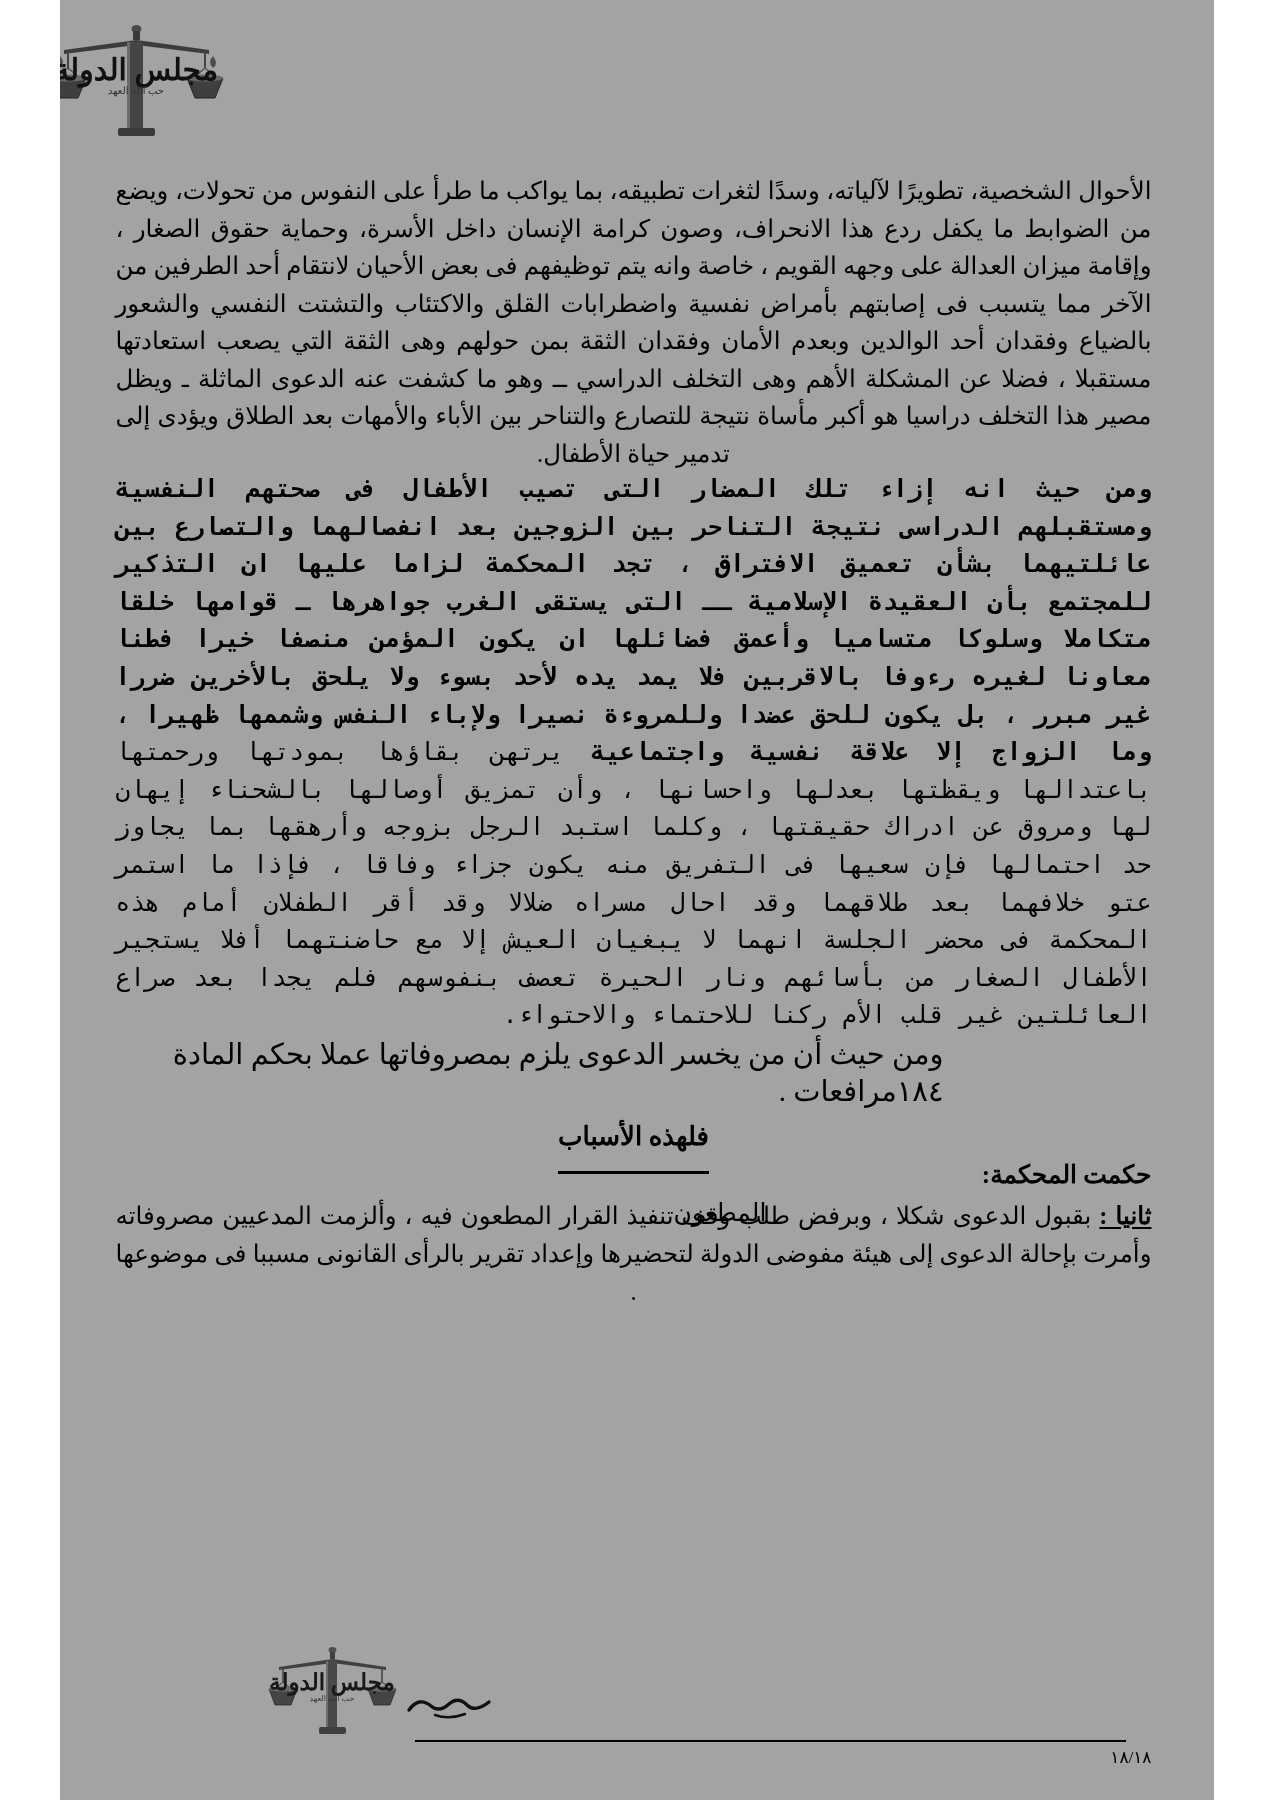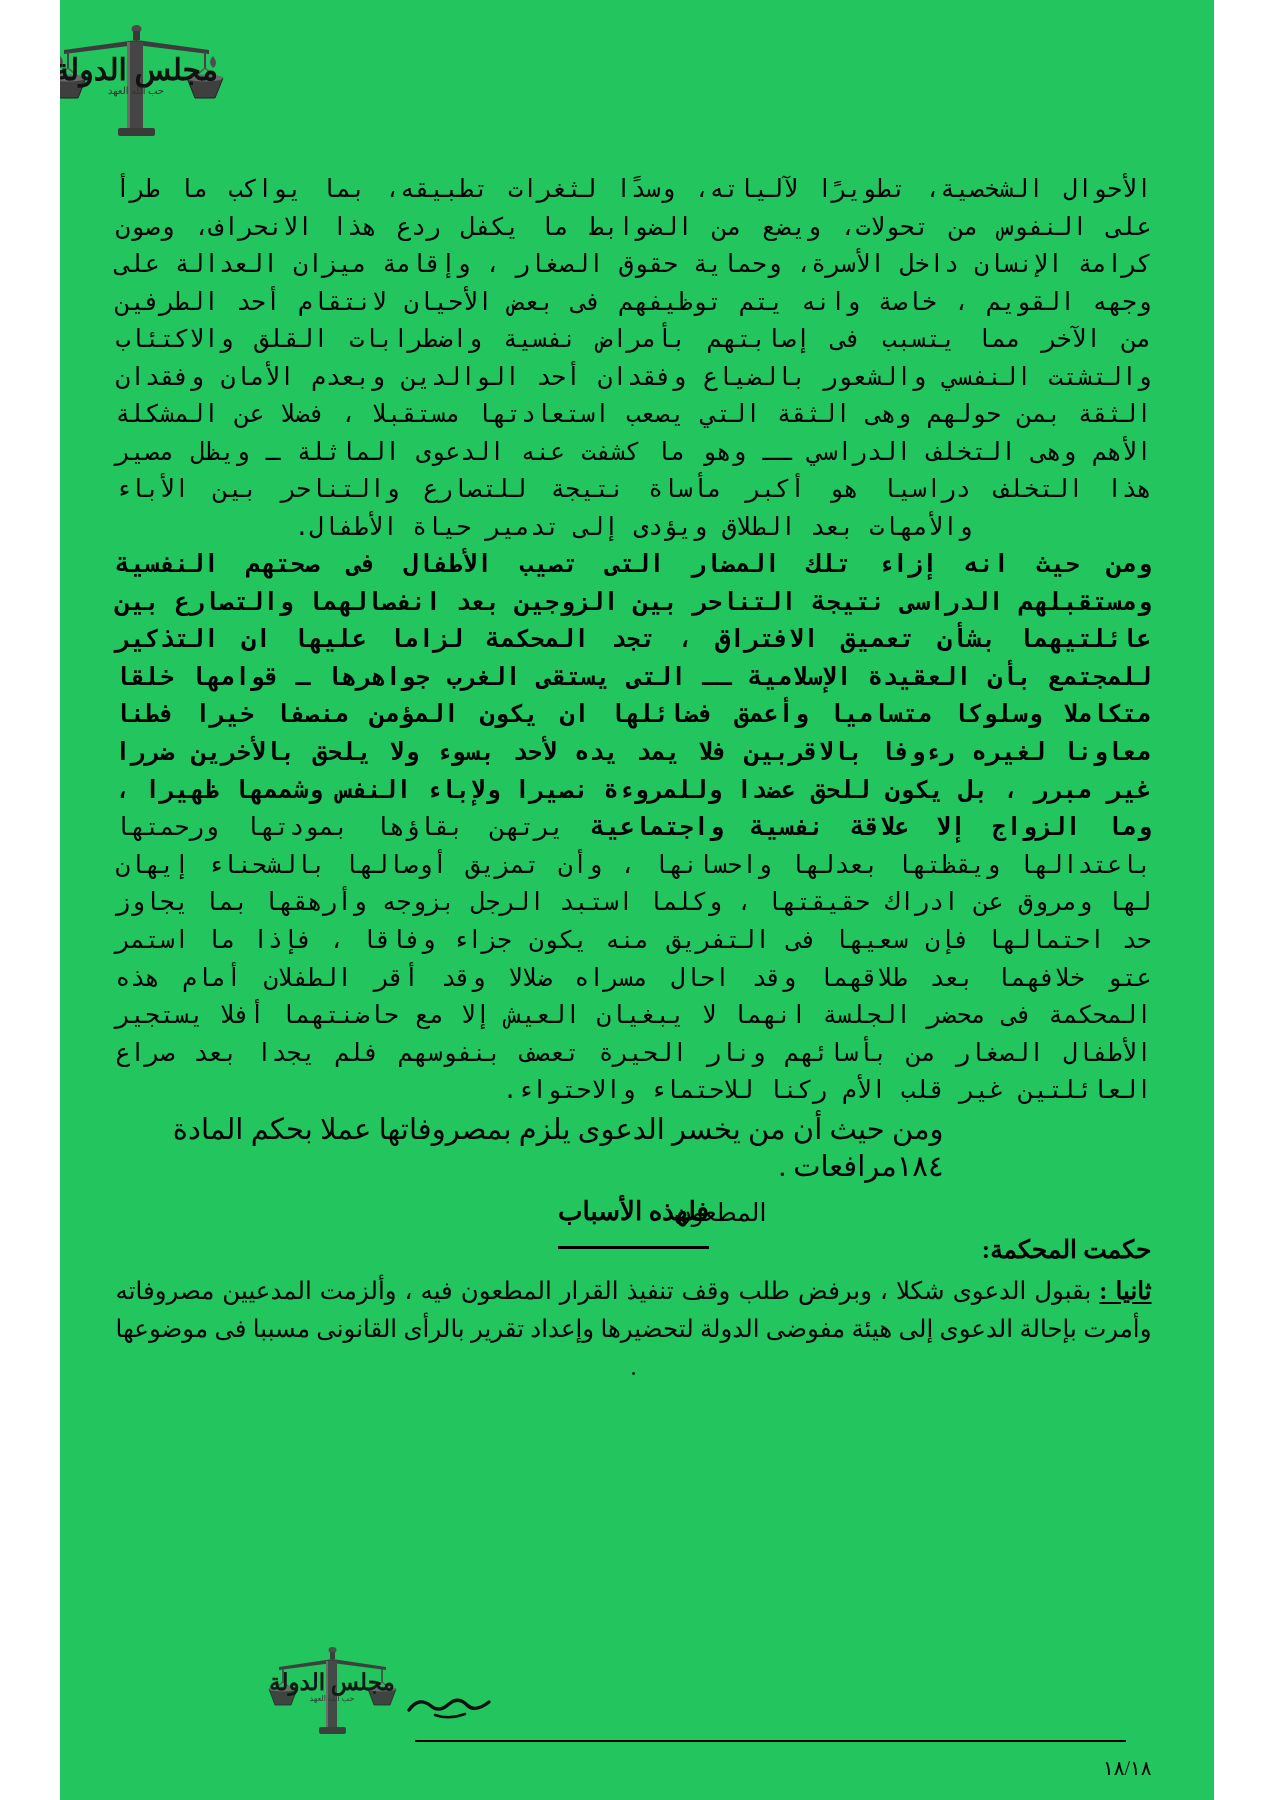--- a/index.html
+++ b/index.html
@@ -10,21 +10,21 @@
   }
   body {
     font-family: "Liberation Serif", "DejaVu Serif", serif;
     color: #000000;
   }
   .page {
     position: relative;
     width: 1154px;
     height: 1800px;
     margin: 0 auto;
-    background: #22c55e;
+    background: #a3a3a3;
     overflow: hidden;
     box-sizing: border-box;
   }
 
   
   .emblem-top {
     position: absolute;
     top: 18px;
     right: 985px;
     width: 185px;
@@ -56,21 +56,20 @@
     text-justify: inter-word;
   }
 
   p.para {
     margin: 0;
     font-size: 24.5px;
     line-height: 37.5px;
     text-align: justify;
     text-align-last: center;
     direction: rtl;
-    font-family: Liberation Mono, monospace;
   }
 
   p.bold-block {
     margin: 0;
     font-size: 24.5px;
     line-height: 37.6px;
     font-weight: 700;
     text-align: justify;
     text-align-last: right;
     direction: rtl;
@@ -176,23 +175,23 @@
   }
   .footer-rule {
     position: absolute;
     bottom: 58px;
     right: 88px;
     left: 355px;
     border-top: 2px solid #000;
   }
   .footer-pages {
     position: absolute;
-    bottom: 20px;
+    bottom: 32px;
     right: 62px;
-    font-size: 20px;
+    font-size: 17px;
     direction: rtl;
     letter-spacing: 1px;
   }
 </style>
 </head>
 <body>
 
 <div class="page">
 
   <div class="emblem-top">

